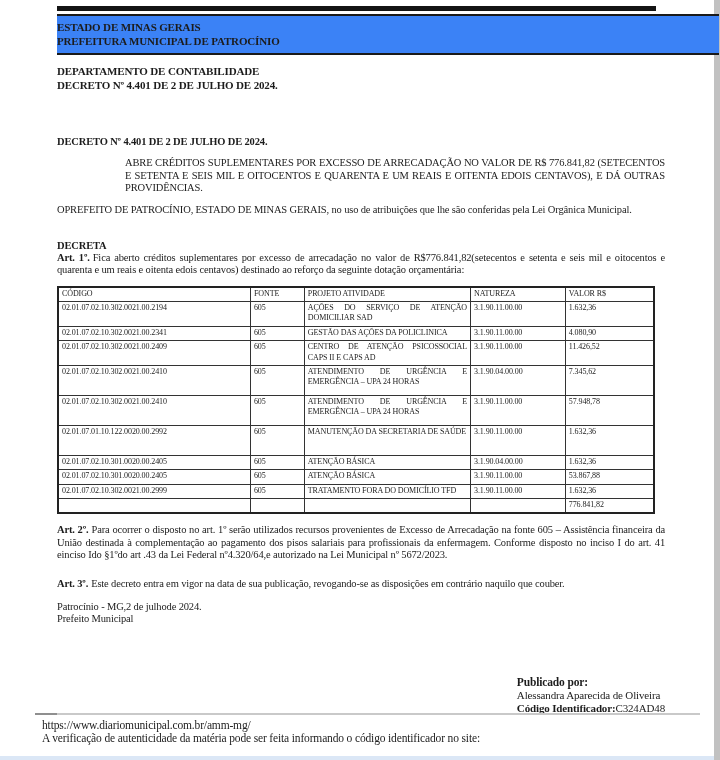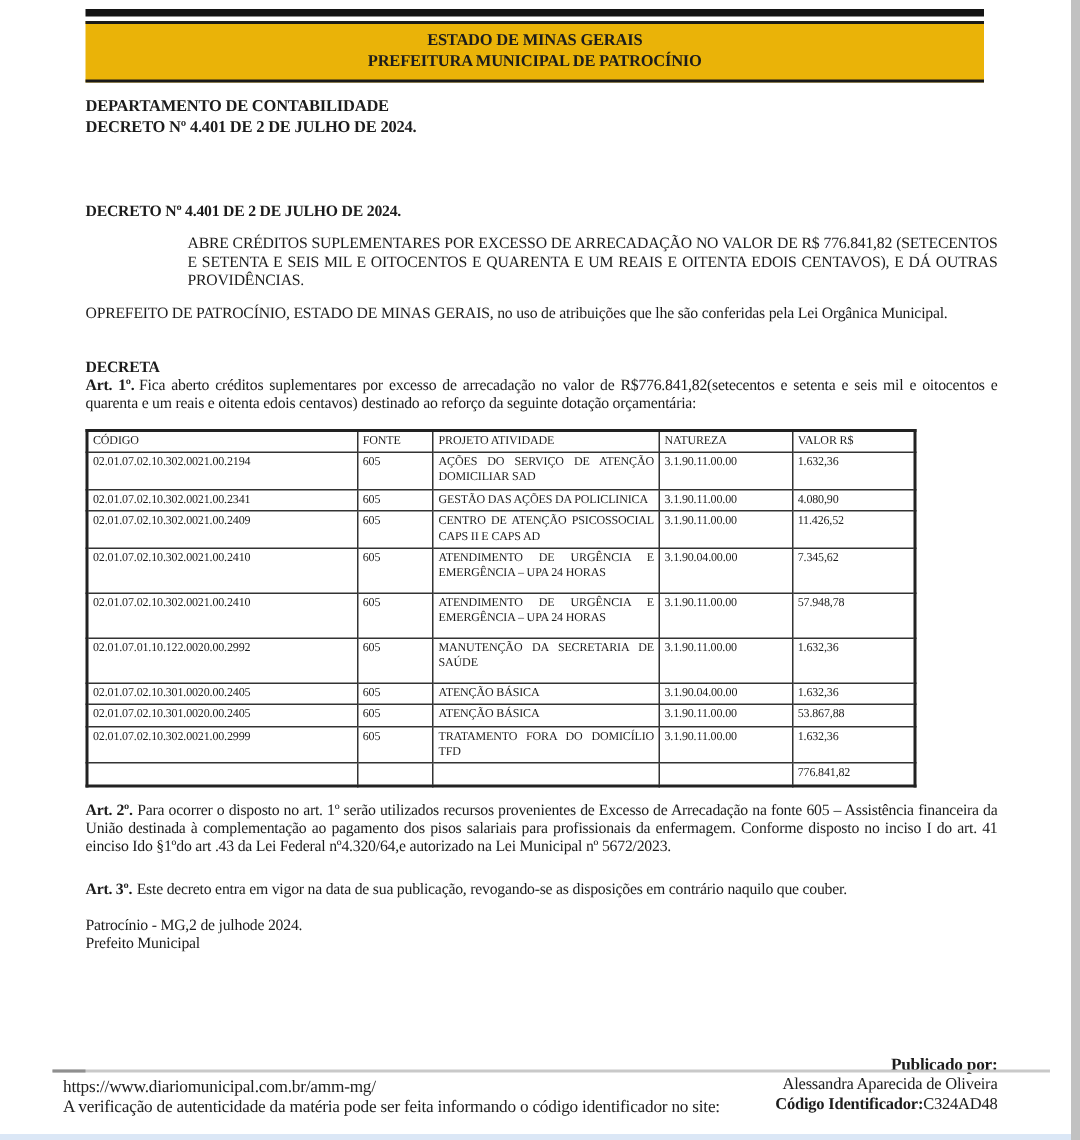--- a/index.html
+++ b/index.html
@@ -28,25 +28,24 @@
     position: absolute; left: 57px; top: 0;
     width: 608px;
   }
   .top-bar {
     margin-top: 6px;
     width: 599px; height: 5px;
     background: #141414;
   }
   .header-box {
     margin-top: 3px;
-    width: 599px;
+    width: 662px;
     border-top: 2.5px solid #1a1a1a;
     border-bottom: 2.5px solid #1a1a1a;
-    background: #eab308;
-    text-align: center;
+    background: #3b82f6;
     padding: 4px 0;
     font-weight: bold;
     font-size: 11px;
     line-height: 1.3;
   }
   .dept-block {
     margin-top: 9px;
     width: 599px;
     text-align: left;
     font-weight: bold;
@@ -63,21 +62,21 @@
   .preamble { margin-top: 10px; text-align: justify; }
   .decreta { margin-top: 24px; font-weight: bold; }
   .art { text-align: justify; }
   .art2 { margin-top: 10px; }
   .art3 { margin-top: 17px; }
   .bold { font-weight: bold; }
   .label { margin-right: 3px; }
   table.budget {
     margin-top: 9px;
     border-collapse: collapse;
-    width: 554px;
+    width: 598px;
     border: 2px solid #222;
     font-size: 8px;
     letter-spacing: -0.1px;
   }
   table.budget th, table.budget td {
     border: 1.2px solid #333;
     padding: 1px 3px 2px 3px;
     vertical-align: top;
     text-align: left;
     font-weight: normal;
@@ -87,24 +86,23 @@
   tbody.rows tr:nth-child(3) td { height: 24px; }
   tbody.rows tr:nth-child(4) td,
   tbody.rows tr:nth-child(5) td,
   tbody.rows tr:nth-child(6) td { height: 30px; }
   tr.total-row td { font-weight: normal; height: 13px; }
   .dateline { margin-top: 11px; }
   .sig-name { margin-top: 8px; font-weight: bold; font-style: italic; font-size: 11px; }
   .sig-role { font-size: 10.5px; }
   .publication {
     position: absolute; top: 676px; right: 0;
-    text-align: right;
+    text-align: left;
     font-size: 11px;
     line-height: 1.15;
-    margin-top: 28px;
   }
   .pub-label { font-weight: bold; font-size: 11.5px; }
   .code-label { font-weight: bold; }
   .divider {
     position: absolute; top: 713px; left: 35px;
     width: 665px; height: 2px;
     background: #c9c9c9;
   }
   .divider::before {
     content: "";

